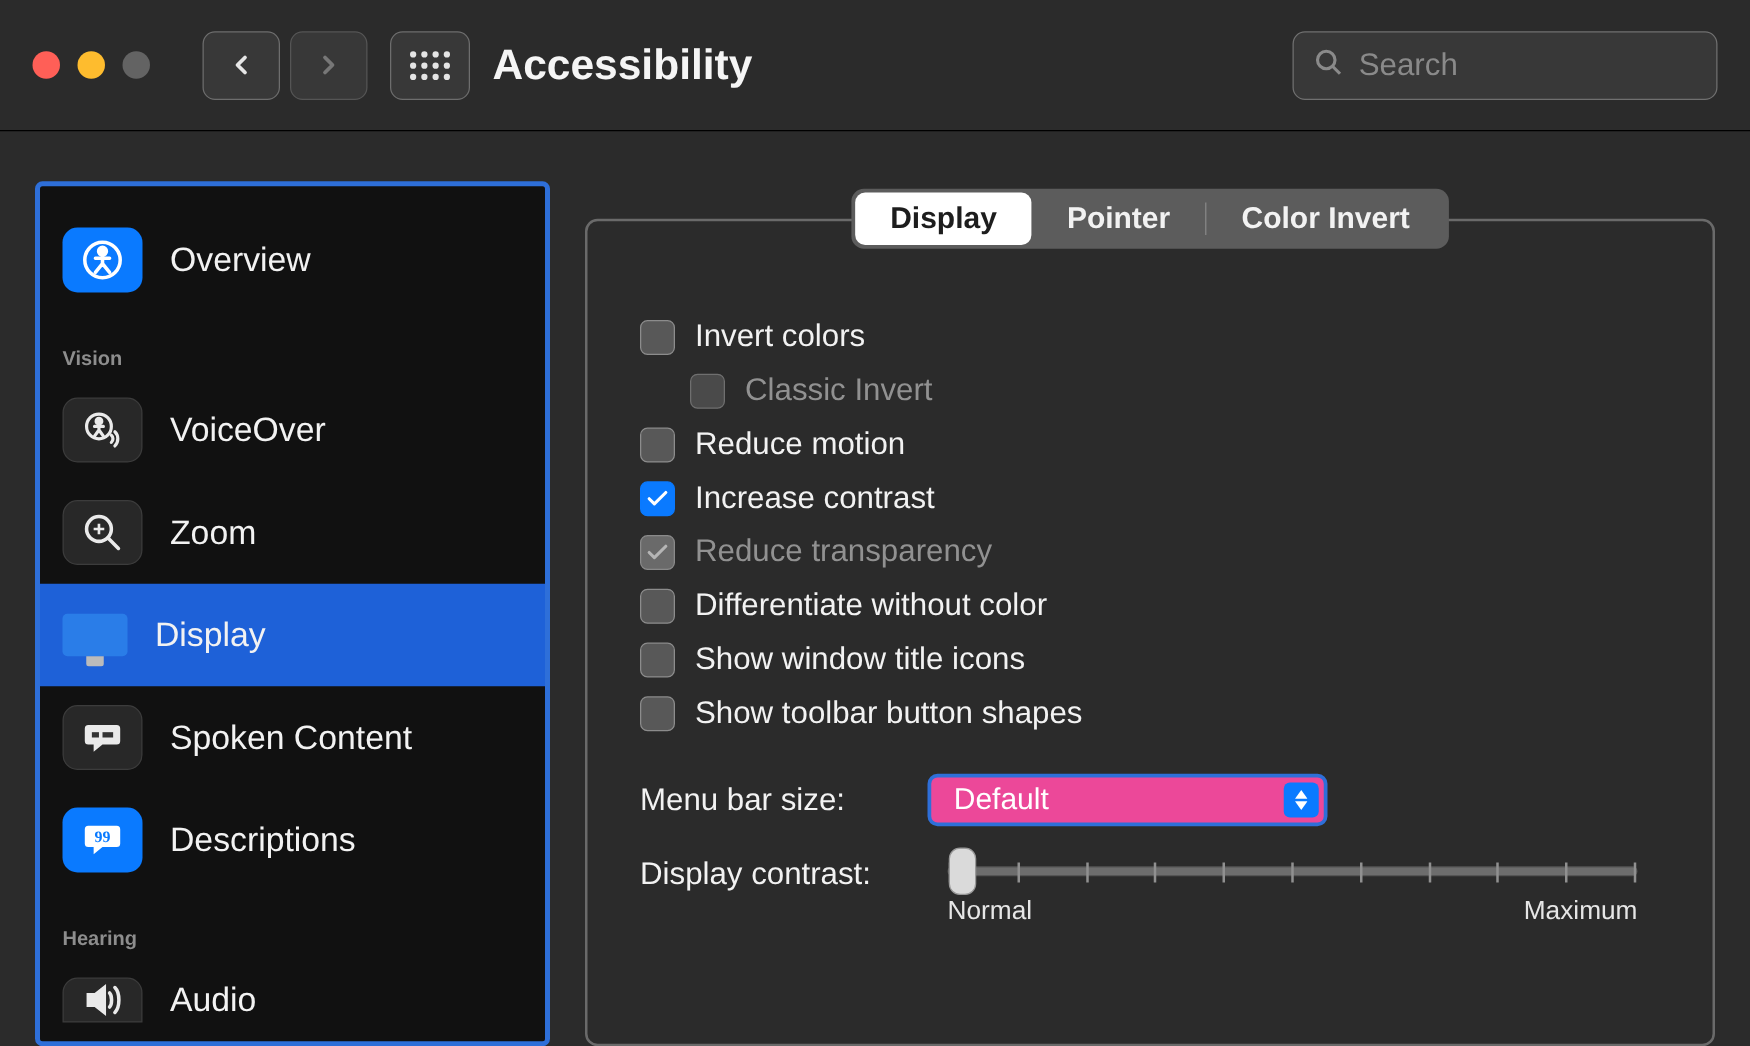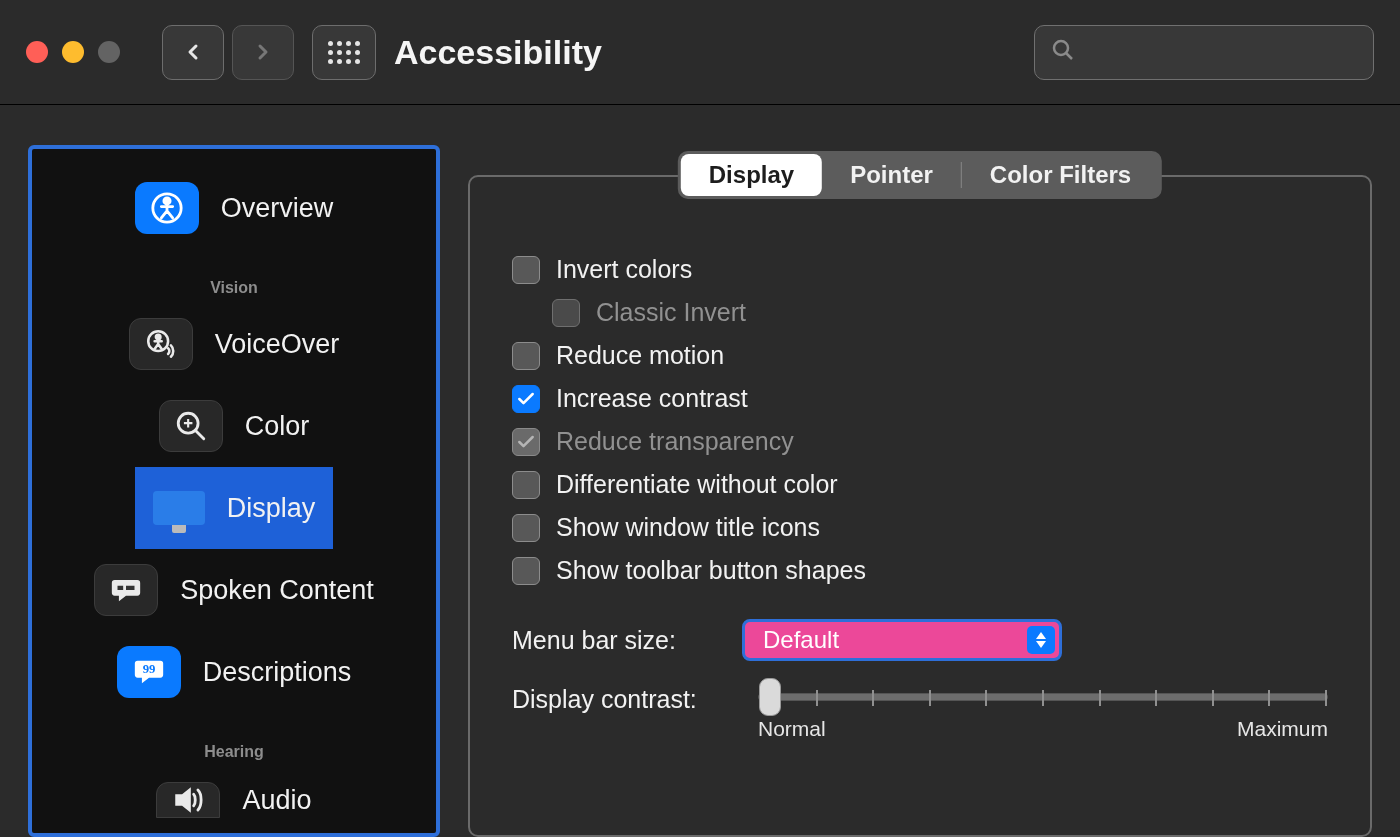--- a/index.html
+++ b/index.html
@@ -60,21 +60,20 @@
     .content { display:flex; padding: 40px 28px 0 28px; gap: 28px; height: calc(100% - 105px);}
 
     .sidebar {
       width: 412px;
       border: 4px solid #2e6fd9;
       border-radius: 6px;
       background: #111;
       padding: 18px 0 0 0;
       display:flex; flex-direction:column;
       overflow:hidden;
-      align-items:center;
     }
     .sb-item {
       display:flex; align-items:center;
       gap: 22px;
       padding: 15px 18px;
     }
     .sb-item.selected { background: #1e61d8; }
     .sb-section {
       padding: 30px 18px 6px 18px;
       font-size: 16px; font-weight: 700; color: #8d8d8d;
@@ -119,21 +118,21 @@
     .tab {
       display:flex; align-items:center; justify-content:center;
       padding: 0 28px;
       font-size: 24px; font-weight: 700; color:#f2f2f2;
       white-space: nowrap;
     }
     .tab.active {
       background:#fff; color:#1d1d1d; border-radius: 8px; font-weight:600;
     }
     .tab-sep { width:1px; background:#888; margin: 8px 0; }
-    .panel-inner { padding: 78px 42px 20px 42px; }
+    .panel-inner { padding: 78px 60px 20px 42px; }
 
     .chk-row { display:flex; align-items:center; gap: 16px; margin-bottom: 14px;}
     .chk-row.indent { margin-left: 40px; }
     .chk {
       width: 28px; height: 28px; border-radius: 6px;
       border: 1.5px solid #8c8c8c; background:#585858;
       display:flex; align-items:center; justify-content:center; flex-shrink:0;
     }
     .chk.checked { background:#0a7aff; border-color:#0a7aff; }
     .chk.locked { background:#6a6a6a; border-color:#8a8a8a;}
@@ -214,20 +213,21 @@
   </div>
   <div class="win-title">Accessibility</div>
   <div class="spacer"></div>
   <div class="search-box">
     <span class="search-ic">
       <svg viewBox="0 0 24 24" fill="none" stroke="#8a8a8a" stroke-width="2.5">
           <circle cx="10" cy="10" r="7"></circle>
           <line x1="21" y1="21" x2="15" y2="15"></line>
         </svg>
     </span>
+    <input type="text" placeholder="Search" style="">
   </div>
 </div>
 
 <div class="content">
   <div class="sidebar">
     <div class="sb-item">
       <div class="sb-icon ic-blue">
         <svg viewBox="0 0 24 24" fill="none" stroke="#fff" stroke-width="2">
             <circle cx="12" cy="12" r="10"></circle>
             <circle cx="12" cy="7" r="2.2" fill="#fff"></circle>
@@ -252,21 +252,21 @@
     </div>
 
     <div class="sb-item">
       <div class="sb-icon ic-dark">
         <svg viewBox="0 0 24 24" fill="none" stroke="#eaeaea" stroke-width="2">
             <circle cx="10" cy="10" r="7"></circle>
             <line x1="15" y1="15" x2="21" y2="21" stroke-linecap="round"></line>
             <path d="M7 10h6 M10 7v6" stroke-width="1.5"></path>
           </svg>
       </div>
-      <span class="sb-label">Color</span>
+      <span class="sb-label">Zoom</span>
     </div>
 
     <div class="sb-item selected">
       <div style="width:52px;height:52px;display:flex;align-items:center;justify-content:center;">
         <div class="monitor-icon"></div>
       </div>
       <span class="sb-label">Display</span>
     </div>
 
     <div class="sb-item">
@@ -302,21 +302,21 @@
       <span class="sb-label">Audio</span>
     </div>
   </div>
 
   <div class="main">
     <div class="fieldset-border">
       <div class="tab-bar">
         <div class="tab active">Display</div>
         <div class="tab">Pointer</div>
         <div class="tab-sep"></div>
-        <div class="tab">Color Filters</div>
+        <div class="tab">Color Invert</div>
       </div>
 
       <div class="panel-inner">
         <div class="chk-row">
           <div class="chk">
             
           </div>
           <span class="chk-label">Invert colors</span>
         </div>
         <div class="chk-row indent">

